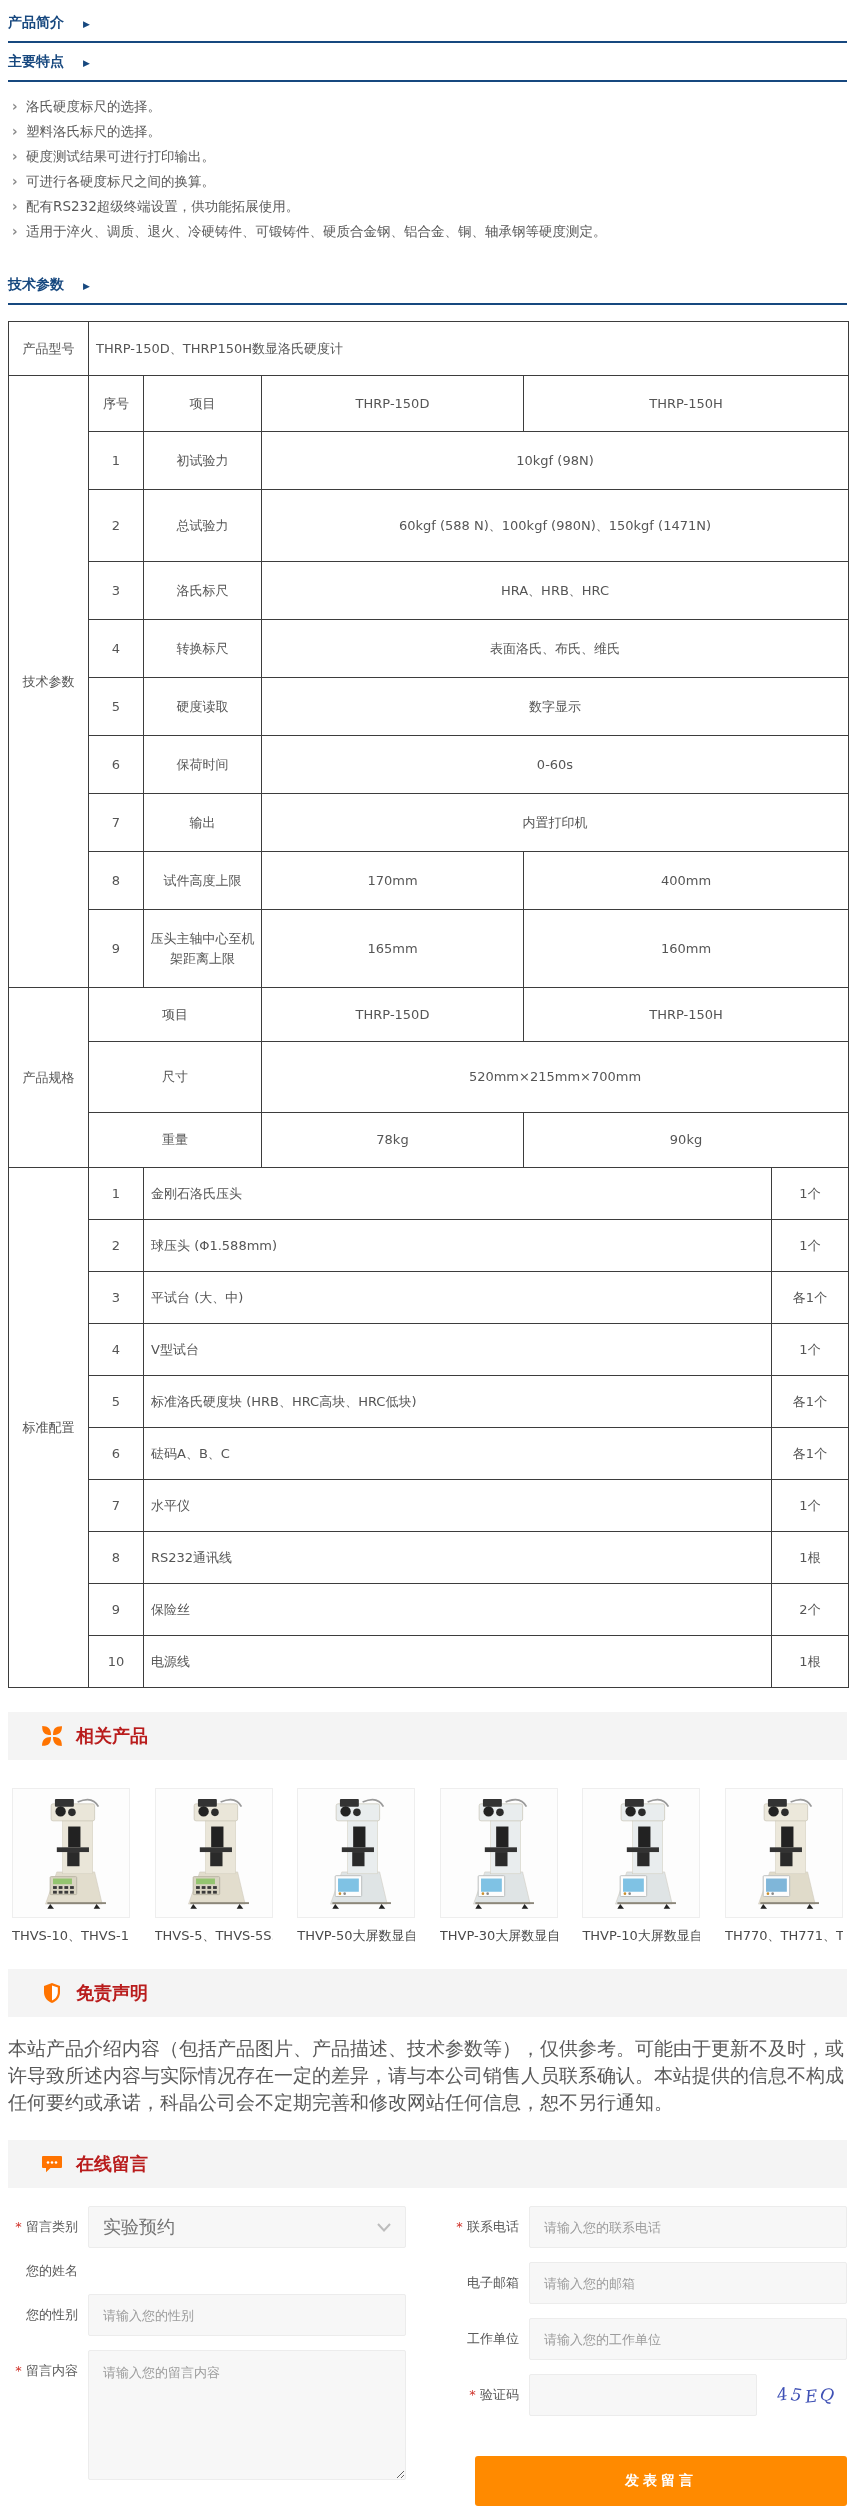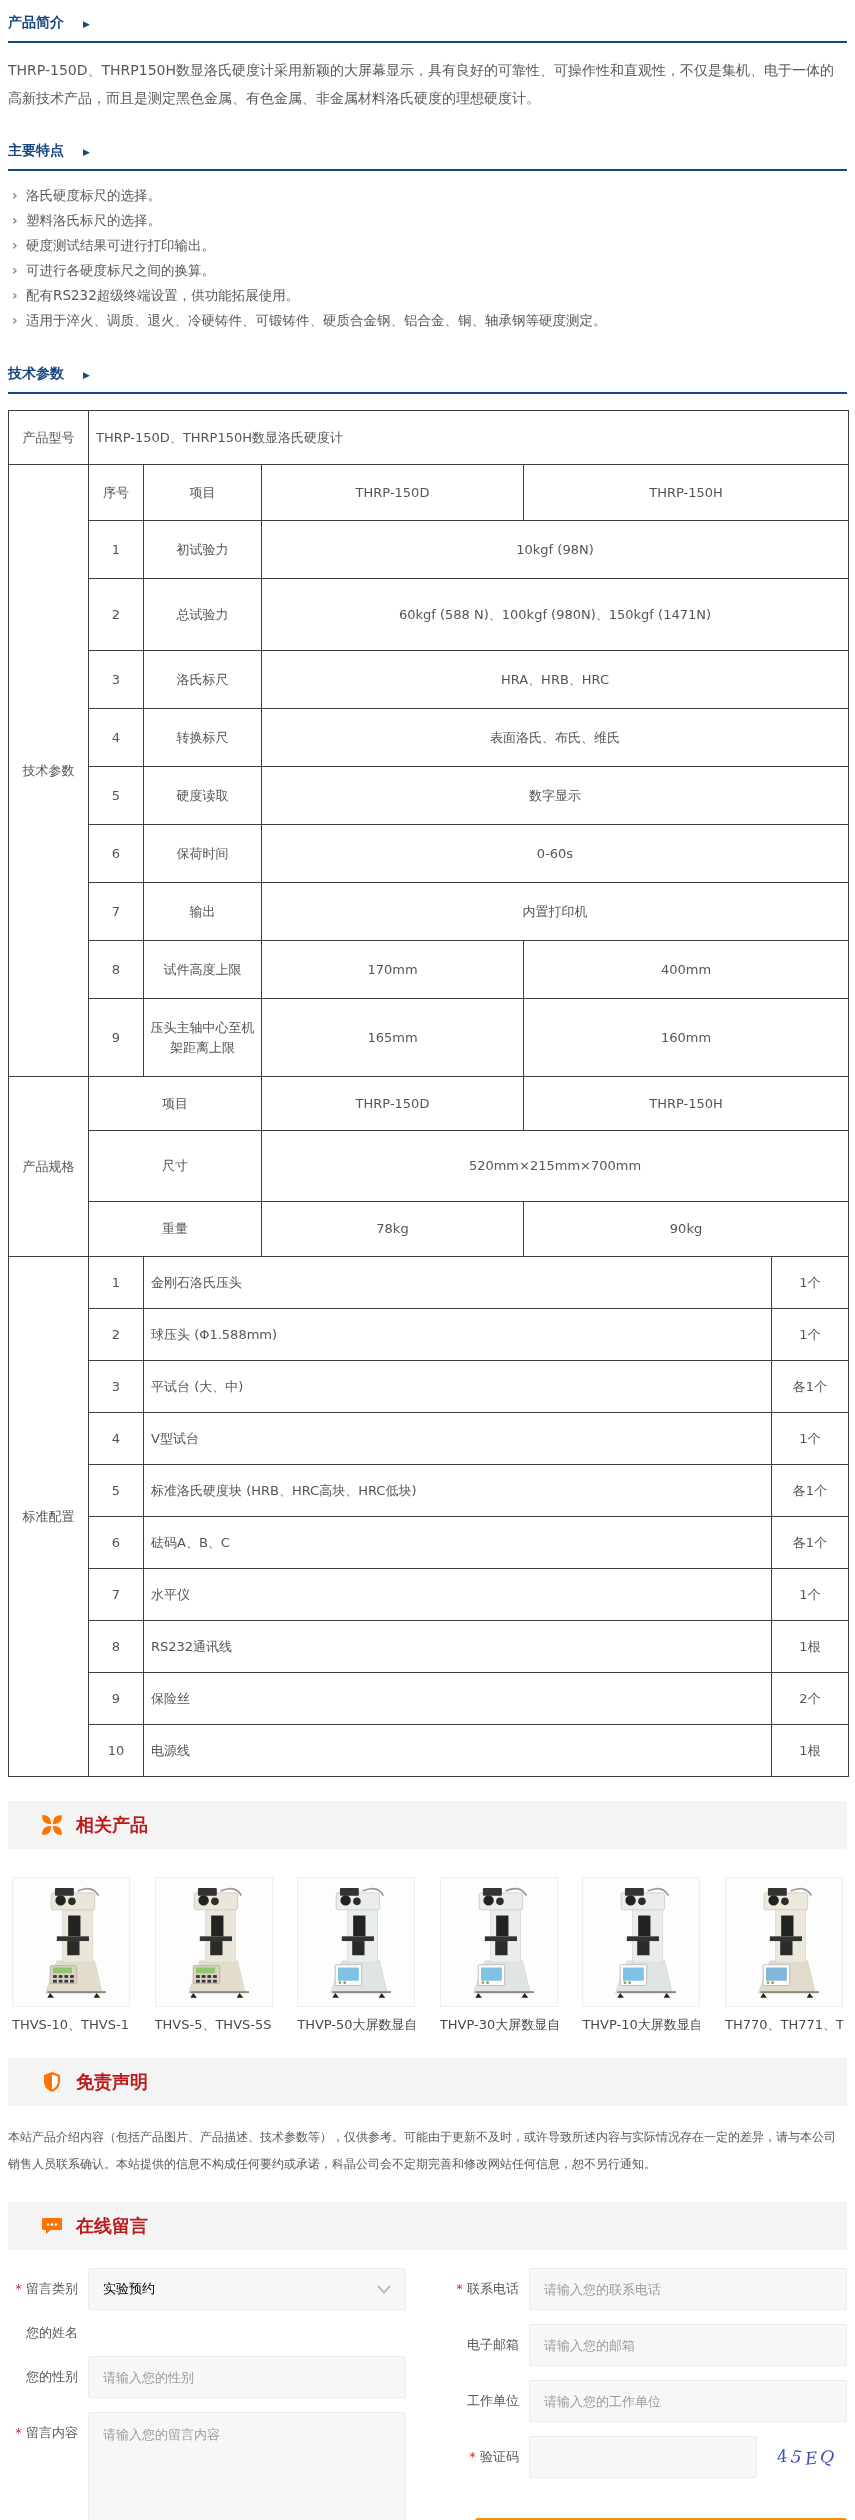--- a/index.html
+++ b/index.html
@@ -70,21 +70,21 @@
     border:1px solid #eee;
     display:flex; align-items:center; justify-content:center;
   }
   .product-name {
     margin-top:9px; font-size:13px; color:#4a4a4a;
     white-space:nowrap; overflow:hidden;
   }
 
   
   .disclaimer-text {
-    font-size:12px; color:#595959; line-height:27px;
+    font-size:19px; color:#595959; line-height:27px;
     margin:18px 0 10px 0;
   }
 
   
   .form-wrap { display:flex; justify-content:space-between; margin-top:18px; }
   .form-col { display:flex; flex-direction:column; gap:14px; }
   .form-col.left  { width:398px; }
   .form-col.right { width:421px; }
   .form-row { display:flex; align-items:center; }
   .form-row.top { align-items:flex-start; }
@@ -102,21 +102,21 @@
     font-size:13px; color:#555; padding:8px 14px;
     font-family:"DejaVu Sans","Liberation Sans",sans-serif;
   }
   input.field::placeholder, textarea.field::placeholder { color:#9c9c9c; }
   .select-box {
     flex:1; height:42px; background:#f7f7f7;
     border:1px solid #ececec; border-radius:2px;
     display:flex; align-items:center; justify-content:space-between;
     padding:0 14px; cursor:pointer;
   }
-  .select-box .select-value { font-size:13px; color:#000000; }
+  .select-box .select-value { font-size:18px; color:#737373; }
   textarea.field { height:130px; padding:12px 14px; resize:both; line-height:20px; }
   .captcha-row { flex:1; display:flex; align-items:center; gap:10px; }
   .captcha-row .field { flex:1; max-width:237px; }
   .captcha {
     width:80px; text-align:center; cursor:pointer;
     color:#3f51b5; font-size:17px; font-style:italic; letter-spacing:3px;
     font-family:"DejaVu Serif","Liberation Serif",serif;
   }
   .captcha span { display:inline-block; }
   .captcha span:nth-child(1){ transform:rotate(-10deg) translateY(-1px); }
@@ -133,21 +133,20 @@
 </style>
 </head>
 <body>
 
 <div class="page">
 
   <div class="sec-head">
     <span class="sec-title">产品简介</span>
     <span class="arrow">▶</span>
   </div>
-  <p class="intro-text">THRP-150D、THRP150H数显洛氏硬度计采用新颖的大屏幕显示，具有良好的可靠性、可操作性和直观性，不仅是集机、电于一体的高新技术产品，而且是测定黑色金属、有色金属、非金属材料洛氏硬度的理想硬度计。</p>
 
   <div class="sec-head">
     <span class="sec-title">主要特点</span>
     <span class="arrow">▶</span>
   </div>
   <ul class="features" id="features-list">
       <li>
         <span class="bullet"></span>
         <span>洛氏硬度标尺的选择。</span>
       </li>

